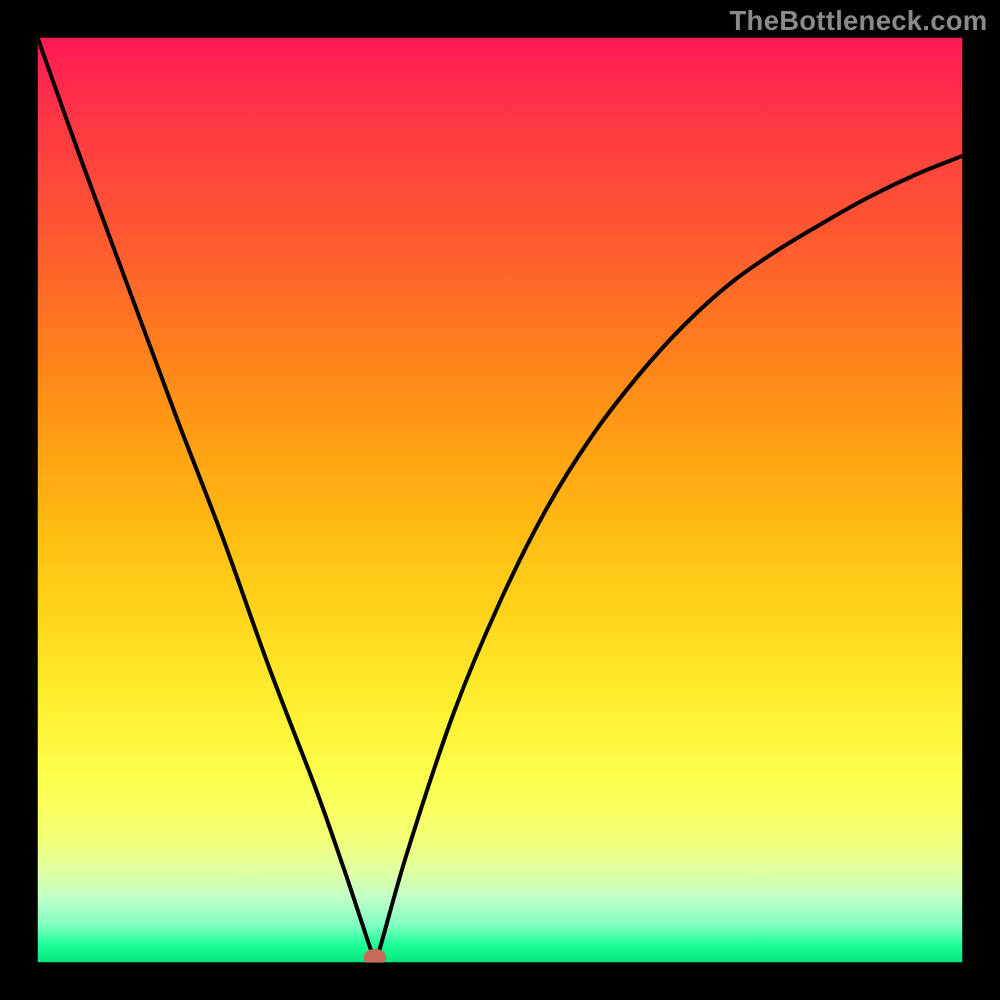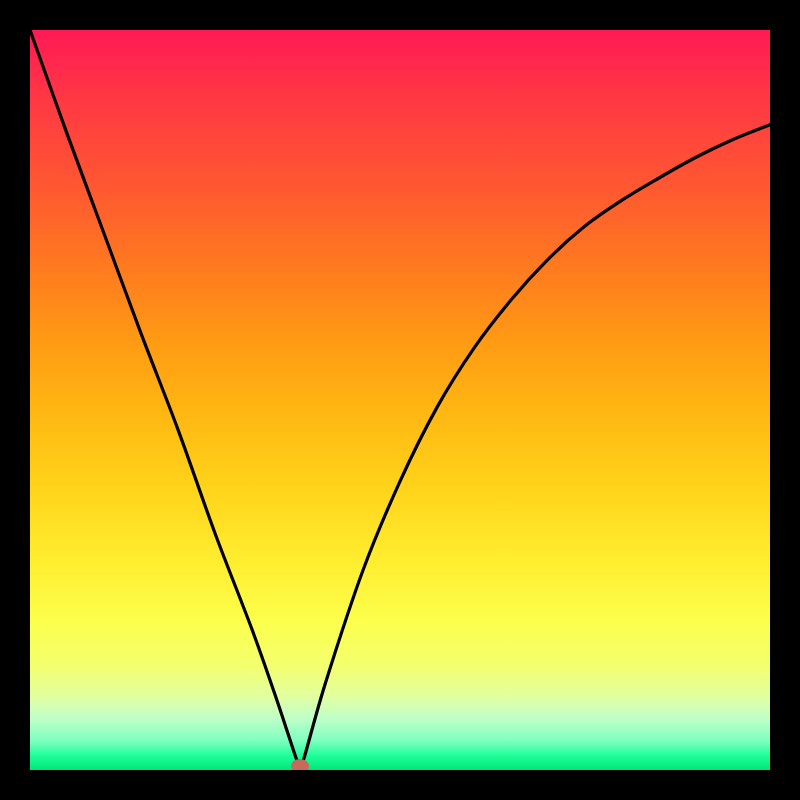--- a/index.html
+++ b/index.html
@@ -70,20 +70,21 @@
     font-size: 22px;
     font-weight: 600;
     color: #8a8a8a;
     letter-spacing: 0.2px;
   }
 </style>
 </head>
 <body>
 
 <div class="frame">
+  <div class="watermark">TheBottleneck.com</div>
   <div class="plot-area">
     <div class="gradient"></div>
     <svg class="curve" viewBox="0 0 740 740" preserveAspectRatio="none">
       <path id="curve-path" fill="none" stroke="#000" stroke-width="3.2" stroke-linejoin="round" stroke-linecap="round" d="M 0,0 C 6.166666666666667,17.26666666666667 24.666666666666664,69.68333333333337 37,103.60000000000002 C 49.333333333333336,137.51666666666668 61.666666666666664,170.2 74,203.5 C 86.33333333333333,236.8 98.66666666666667,270.7166666666667 111,303.40000000000003 C 123.33333333333333,336.08333333333337 135.66666666666666,366.29999999999995 148,399.59999999999997 C 160.33333333333334,432.9 172.66666666666666,469.9 185,503.2 C 197.33333333333334,536.5 212.13333333333333,572.8833333333333 222,599.4 C 231.86666666666667,625.9166666666666 238.03333333333336,644.4166666666666 244.20000000000002,662.3 C 250.36666666666667,680.1833333333333 255.3,695.6 259,706.7 C 262.7,717.8000000000001 264.54999999999995,723.9666666666667 266.4,728.9 C 268.25,733.8333333333333 268.8666666666666,736.3 270.09999999999997,736.3 C 271.3333333333333,736.3 269.48333333333335,743.0833333333333 273.8,728.9 C 278.1166666666667,714.7166666666667 286.1333333333333,682.6500000000001 296,651.2 C 305.8666666666667,619.75 320.6666666666667,573.5 333,540.2 C 345.3333333333333,506.90000000000003 357.66666666666663,478.5333333333333 370,451.4 C 382.33333333333337,424.26666666666665 394.66666666666674,399.6 407.00000000000006,377.40000000000003 C 419.33333333333337,355.20000000000005 431.6666666666667,336.08333333333337 444,318.20000000000005 C 456.3333333333333,300.3166666666667 468.6666666666667,284.9 481,270.09999999999997 C 493.3333333333333,255.29999999999995 505.6666666666667,241.73333333333335 518,229.40000000000003 C 530.3333333333334,217.06666666666672 542.6666666666666,205.9666666666667 555,196.10000000000002 C 567.3333333333334,186.23333333333335 579.6666666666666,178.2166666666666 592,170.19999999999993 C 604.3333333333334,162.18333333333325 616.6666666666666,155.1533333333333 629,148 C 641.3333333333334,140.8466666666667 653.6666666666666,133.6933333333334 666,127.28000000000009 C 678.3333333333334,120.86666666666675 690.6666666666666,114.94666666666666 703,109.51999999999998 C 715.3333333333334,104.0933333333333 733.8333333333334,97.18666666666668 740,94.72000000000003"></path>
     </svg>
     <div class="dot" id="marker-dot" style="left: 270.1px; top: 736.3px;"></div>
   </div>
 </div>
 
 </body></html>

